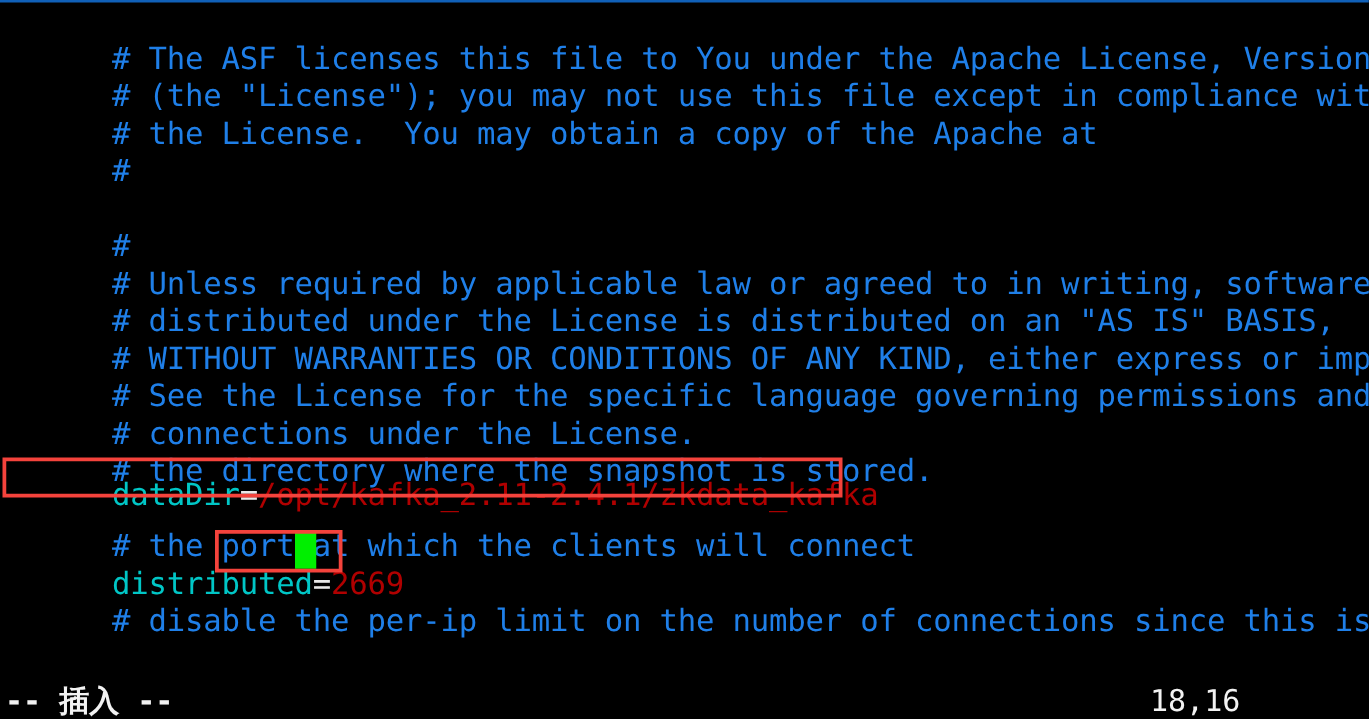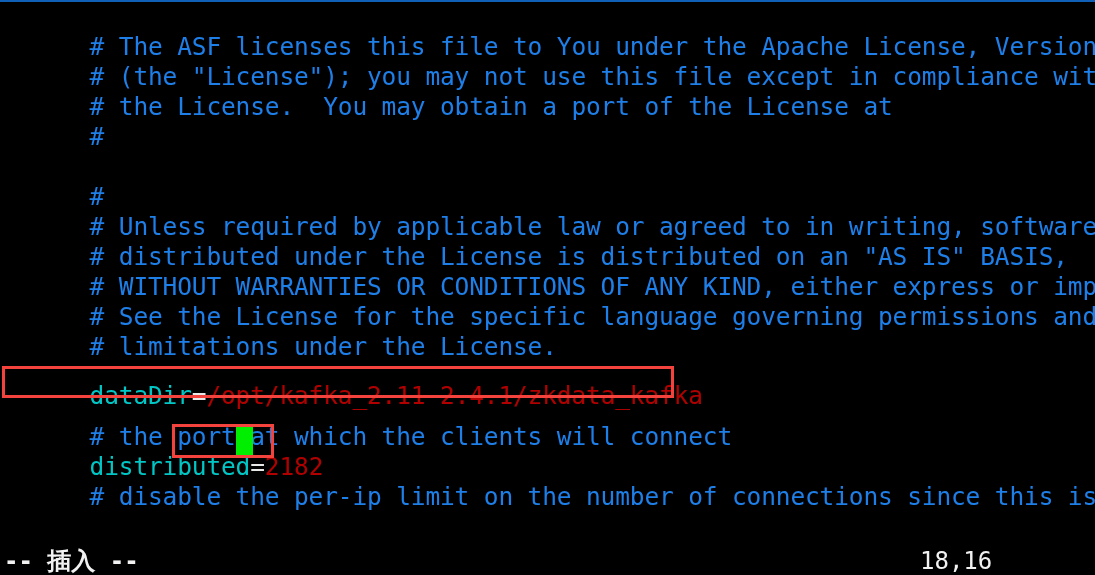--- a/index.html
+++ b/index.html
@@ -103,54 +103,57 @@
 
   <div id="editor-area">
 
     <div class="code-line" style="top:0px;">
       <span class="tok-comment"># The ASF licenses this file to You under the Apache License, Version 2.0</span>
     </div>
     <div class="code-line" style="top:30px;">
       <span class="tok-comment"># (the "License"); you may not use this file except in compliance with</span>
     </div>
     <div class="code-line" style="top:60px;">
-      <span class="tok-comment"># the License.  You may obtain a port of the License at</span>
+      <span class="tok-comment"># the License.  You may obtain a copy of the Apache at</span>
     </div>
     <div class="code-line" style="top:90px;">
       <span class="tok-comment">#</span>
     </div>
     <div class="code-line" style="top:150px;">
       <span class="tok-comment">#</span>
     </div>
     <div class="code-line" style="top:180px;">
       <span class="tok-comment"># Unless required by applicable law or agreed to in writing, software</span>
     </div>
     <div class="code-line" style="top:210px;text-align:right;">
       <span class="tok-comment"># distributed under the License is distributed on an "AS IS" BASIS,</span>
     </div>
     <div class="code-line" style="top:240px;">
       <span class="tok-comment"># WITHOUT WARRANTIES OR CONDITIONS OF ANY KIND, either express or implied.</span>
     </div>
     <div class="code-line" style="top:270px;">
       <span class="tok-comment"># See the License for the specific language governing permissions and</span>
     </div>
     <div class="code-line" style="top:300px;">
-      <span class="tok-comment"># limitations under the License.</span>
+      <span class="tok-comment"># connections under the License.</span>
+    </div>
+    <div class="code-line" style="top:330px;">
+      <span class="tok-comment"># the directory where the snapshot is stored.</span>
     </div>
 
     <div class="code-line" style="top:349px;">
       <span class="tok-key">dataDir</span><span class="tok-eq">=</span><span class="tok-val">/opt/kafka_2.11-2.4.1/zkdata_kafka</span>
     </div>
 
     <div class="code-line" style="top:390px;text-align:center;">
       <span class="tok-comment"># the port at which the clients will connect</span>
     </div>
 
     <div class="code-line" style="top:420px;">
-      <span class="tok-key">distributed</span><span class="tok-eq">=</span><span class="tok-val">2182</span>
+      <span class="tok-key">distributed</span><span class="tok-eq">=</span><span class="tok-val">2669</span>
     </div>
 
     <div class="code-line" style="top:450px;">
       <span class="tok-comment"># disable the per-ip limit on the number of connections since this is a pro</span>
     </div>
 
     <div class="code-line" style="top:510px;">
       <span class="tok-key">maxClientCnxns</span><span class="tok-eq">=</span><span class="tok-val">0</span>
     </div>
 

